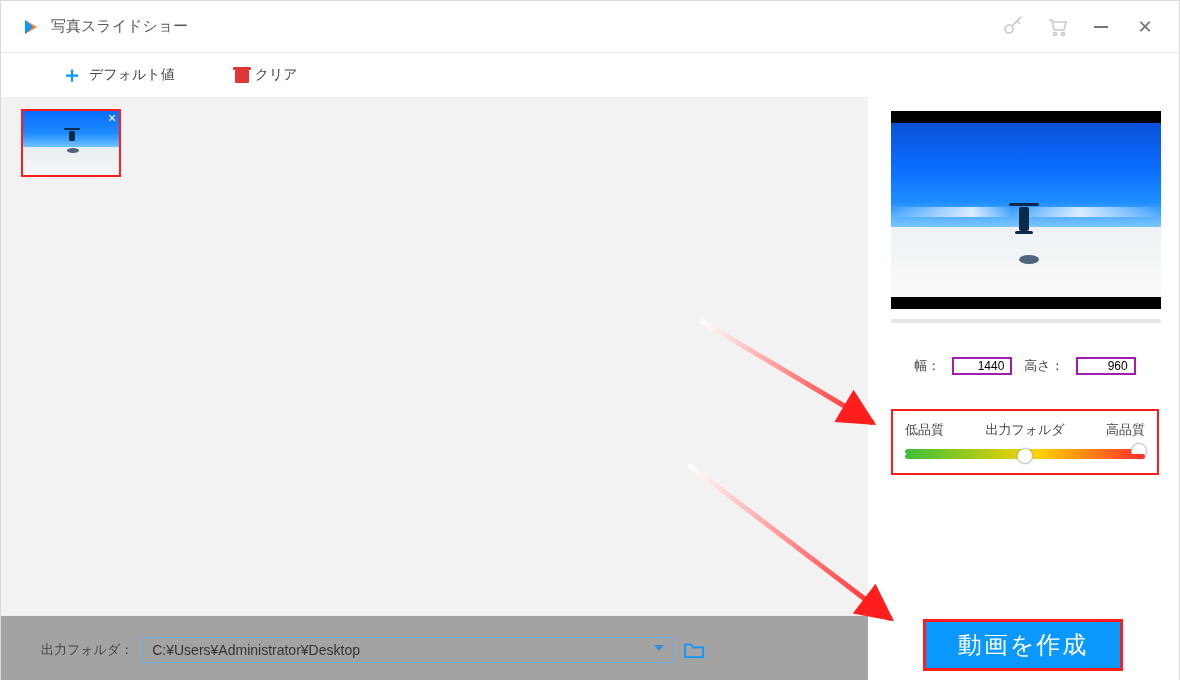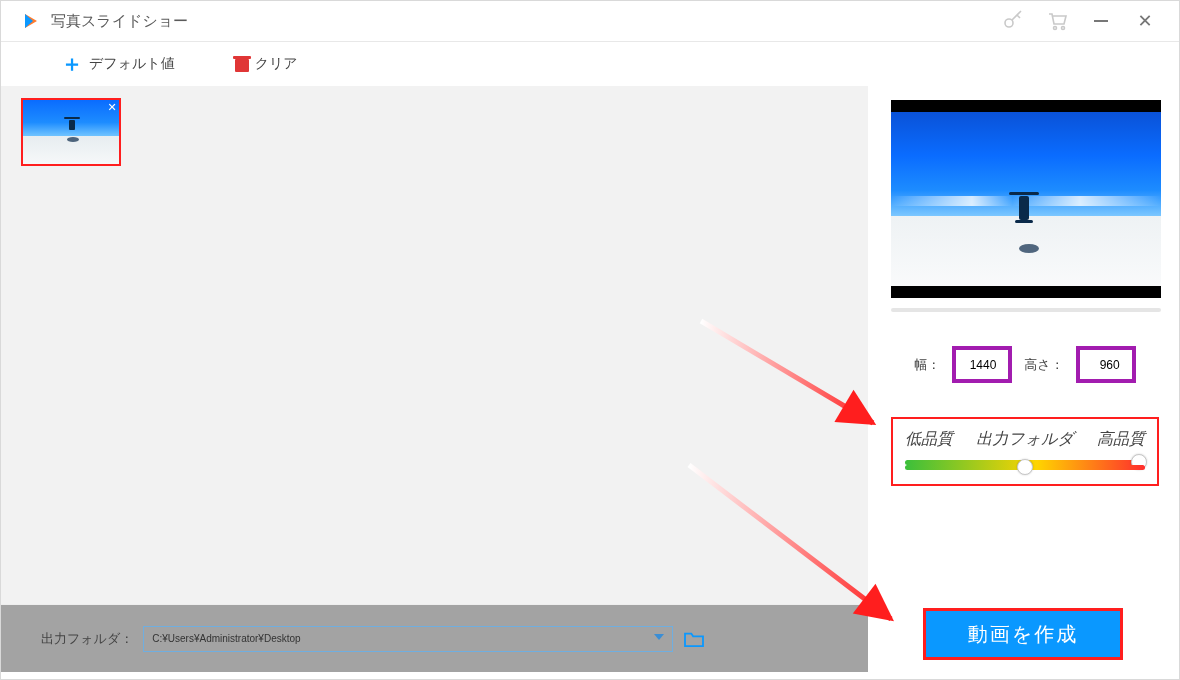--- a/index.html
+++ b/index.html
@@ -7,21 +7,21 @@
 
   .window {
     position: relative;
     width: 1180px; height: 680px;
     border: 1px solid #d9d9d9;
     background: #fff;
   }
 
   
   .titlebar {
-    height: 41px;
+    height: 52px;
     display: flex; align-items: center; justify-content: space-between;
     padding: 0 10px 0 20px;
     border-bottom: 1px solid #e8e8e8;
   }
   .titlebar .left { display: flex; align-items: center; gap: 10px; }
   .app-icon { width: 20px; height: 20px; position: relative; }
   .app-icon svg { width: 100%; height: 100%; display: block; }
   .title { font-size: 15px; color: #5a5a5a; }
   .win-controls { display: flex; align-items: center; gap: 20px; padding-right: 12px; }
   .win-controls .ico { width: 24px; height: 24px; display: flex; align-items: center; justify-content: center; color: #c9c9c9; cursor: pointer; }
@@ -74,21 +74,21 @@
   .output-row {
     height: 68px; padding: 0 26px 0 40px;
     display: flex; align-items: center; gap: 10px;
     font-size: 13px; color: #444;
     background: #a3a3a3; border-top: 1px solid #eee;
   }
   .path-combo {
     flex: 1; max-width: 530px;
     height: 26px; border: 1px solid #6faee0;
     display:flex; align-items:center; padding:0 8px;
-    position: relative; color:#333; font-size:10px;
+    position: relative; color:#333; font-size:14px;
   }
   .path-combo .caret { position:absolute; right:8px; top:7px; width:0;height:0;border-left:5px solid transparent;border-right:5px solid transparent;border-top:6px solid #3a8ed6; }
   .folder-btn { width:22px; height:18px; cursor:pointer; }
   .folder-btn svg { width:100%; height:100%; }
 
   
   .right-pane {
     width: 310px;
     background:#fff;
     padding: 14px 20px 12px 22px;
@@ -104,28 +104,28 @@
   .preview .sky   { position:absolute; left:0; right:0; top:12px; bottom:12px; background: linear-gradient(#0a52d8 0%, #0a6cff 25%, #1d8cff 45%, #7dc8ff 60%); }
   .preview .ground{ position:absolute; left:0; right:0; bottom:12px; height:70px; background: linear-gradient(#eef2f4, #f9fafb); }
   .preview .clouds{ position:absolute; left:0; right:0; top:96px; height:10px; background:linear-gradient(90deg, transparent, #fff 30%, transparent 45%, #fff 70%, transparent); opacity:.8; }
   .preview .person{ position:absolute; left:128px; top:96px; width:10px; height:24px; background:#0a2a4a; border-radius:2px; }
   .preview .person::before{content:'';position:absolute;left:-10px;top:-4px;width:30px;height:3px;background:#0a2a4a;border-radius:2px;}
   .preview .person::after{content:'';position:absolute;left:-4px;bottom:-3px;width:18px;height:3px;background:#0a2a4a;border-radius:2px;}
   .preview .shadow{ position:absolute; left:128px; top:144px; width:20px; height:9px; background:#0a2a4a; border-radius:50%; opacity:.7; }
   .progress-line { width:270px; height:4px; background:#e5e5e5; margin:10px auto 0; border-radius:2px; }
 
   .dims { margin-top: 34px; display:flex; align-items:center; gap:12px; font-size:13px; color:#444; justify-content:center; }
-  .dims input { width:60px; height:37px; border:4px solid #a21caf; text-align:right; padding:0 12px; font-size:12px; }
+  .dims input { width:60px; height:18px; border:2px solid #a21caf; text-align:right; padding:0 6px; font-size:12px; }
 
   .boxed {
     margin-top: 34px;
     border: 2px solid #ff1e1e;
     padding: 10px 12px 14px;
   }
-  .quality-labels { display:flex; justify-content:space-between; font-size:16px; color:#444; margin-bottom:10px;font-style:italic; }
+  .quality-labels { display:flex; justify-content:space-between; font-size:13px; color:#444; margin-bottom:10px; }
   .quality-labels .mid { flex:1; text-align:center; }
   .grad-track {
     height:5px; border-radius:3px;
     background: linear-gradient(90deg, #3bbf3b 0%, #ffd400 55%, #ff2d2d 100%);
     position:relative;
   }
   .grad-track .knob {
     position:absolute; top:-6px; width:16px; height:16px;
     border-radius:50%; background:#fff; border:1px solid #c7c7c7;
     box-shadow:0 0 2px rgba(0,0,0,.2);
@@ -133,21 +133,21 @@
   .quality .knob { right:-2px; }
   .duration-row { display:flex; justify-content:center; gap:10px; font-size:13px; color:#444; margin:30px 0 10px; }
   .duration .knob { left:calc(50% - 8px); }
 
   .create-btn {
     margin-top: auto;
     margin-left: -4px;
     width: 200px; height: 52px;
     background:#0a98ff; color:#fff;
     display:flex; align-items:center; justify-content:center;
-    font-size:20px; letter-spacing:2px;
+    font-size:24px; letter-spacing:2px;
     border:3px solid #ff1e1e;
     cursor:pointer; align-self:center;
   }
 
   
   .arrow-layer {
     position:absolute; left:0; top:0; width:1180px; height:680px;
     pointer-events:none;
   }
 </style>

